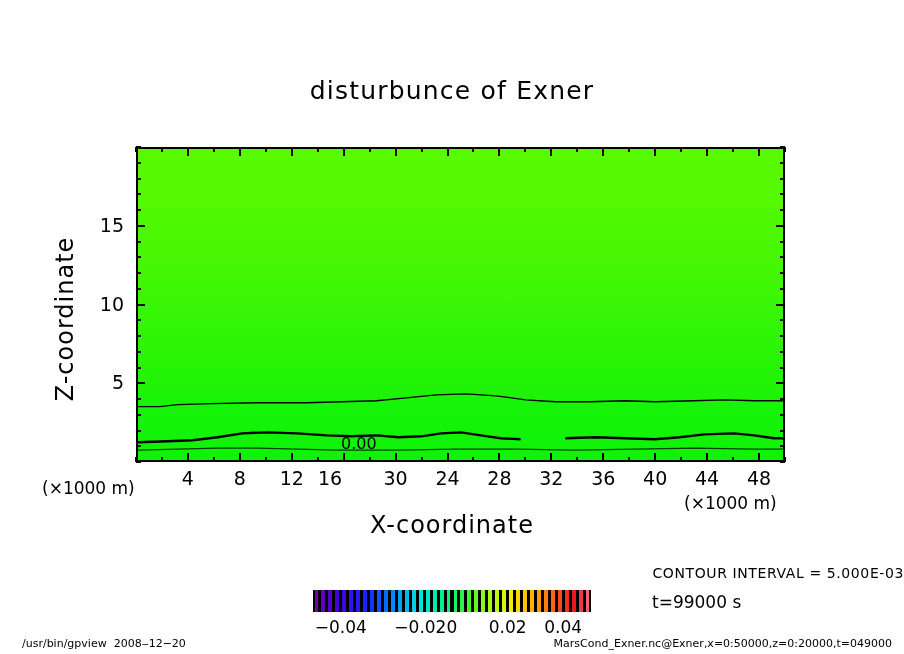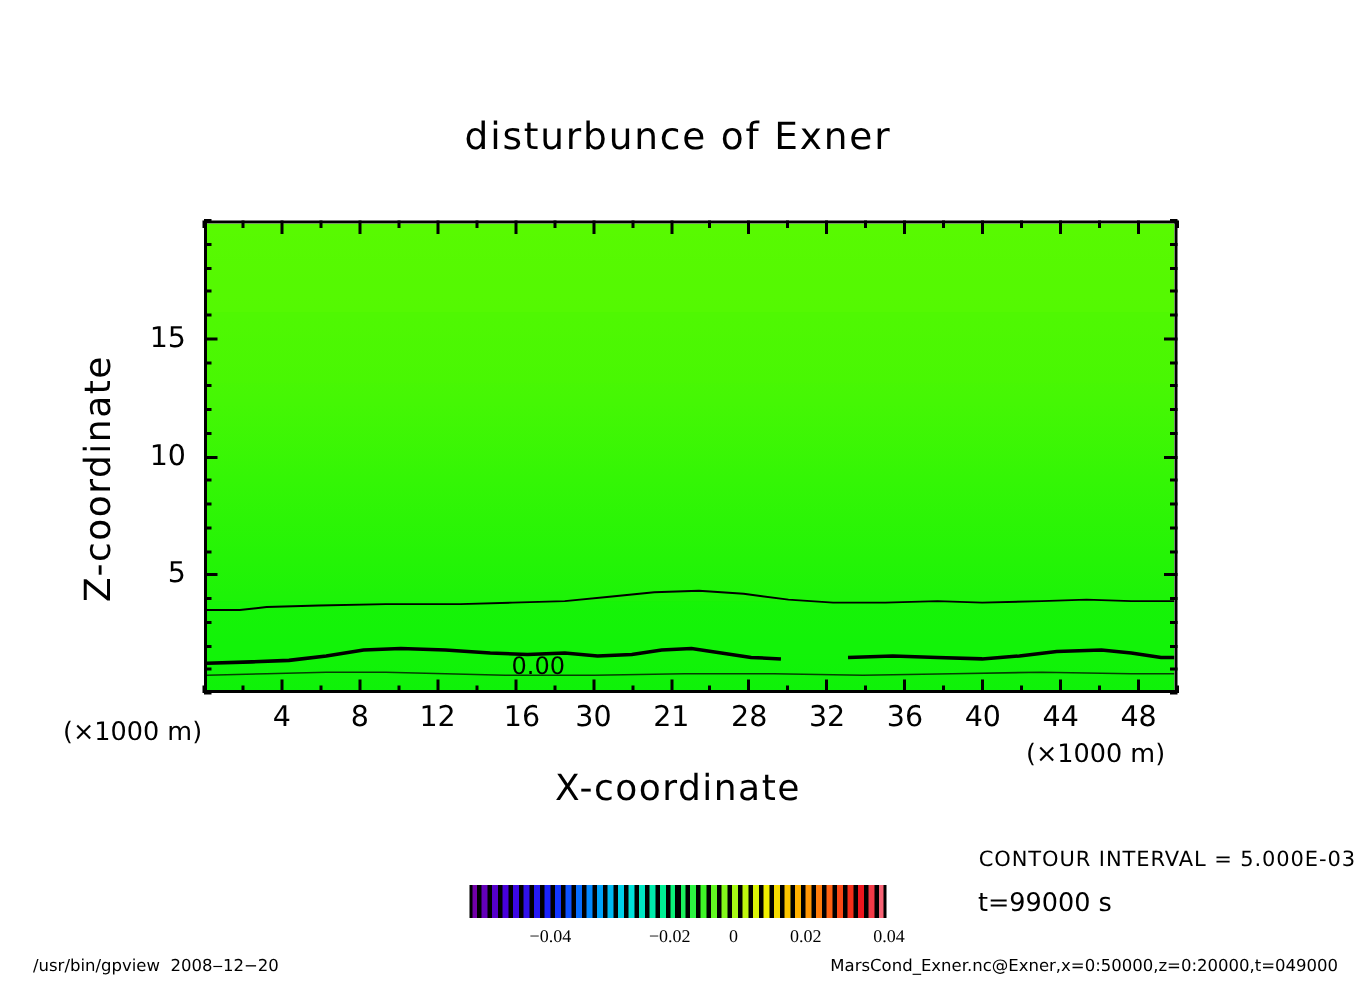--- a/index.html
+++ b/index.html
@@ -127,24 +127,23 @@
     overflow: hidden;
   }
   .cbar-band {
     position: absolute;
     top: 0;
     height: 22px;
   }
   .cbar-label {
     position: absolute;
     top: 617px;
-    font-size: 12px;
-    text-align: right;
-    white-space: pre;
-    font-family: Liberation Serif, serif;
+    font-size: 17px;
+    text-align: center;
+    white-space: pre;
   }
   #time-label {
     position: absolute;
     left: 632px;
     top: 592px;
     font-size: 17px;
     white-space: pre;
     margin-left: 20px;
   }
 
@@ -257,23 +256,23 @@
     <div class="tick tick-x-major" style="left: 706.12px; top: 147px;"></div>
     <div class="tick tick-x-minor" style="left: 732.08px; top: 457px;"></div>
     <div class="tick tick-x-minor" style="left: 732.08px; top: 147px;"></div>
     <div class="tick tick-x-major" style="left: 758.04px; top: 453px;"></div>
     <div class="tick tick-x-major" style="left: 758.04px; top: 147px;"></div>
     <div class="tick tick-x-minor" style="left: 784px; top: 457px;"></div>
     <div class="tick tick-x-minor" style="left: 784px; top: 147px;"></div>
     <div class="ticklabel" style="left: 162.92px; top: 467px; width: 50px;">4</div>
     <div class="ticklabel" style="left: 214.84px; top: 467px; width: 50px;">8</div>
     <div class="ticklabel" style="left: 266.76px; top: 467px; width: 50px;">12</div>
-    <div class="ticklabel" style="left: 323px; top: 467px; width: 50px;">16</div>
+    <div class="ticklabel" style="left: 305px; top: 467px; width: 50px;">16</div>
     <div class="ticklabel" style="left: 370.6px; top: 467px; width: 50px;">30</div>
-    <div class="ticklabel" style="left: 422.52px; top: 467px; width: 50px;">21</div>
+    <div class="ticklabel" style="left: 422.52px; top: 467px; width: 50px;">24</div>
     <div class="ticklabel" style="left: 474.44px; top: 467px; width: 50px;">28</div>
     <div class="ticklabel" style="left: 526.36px; top: 467px; width: 50px;">32</div>
     <div class="ticklabel" style="left: 578.28px; top: 467px; width: 50px;">36</div>
     <div class="ticklabel" style="left: 630.2px; top: 467px; width: 50px;">40</div>
     <div class="ticklabel" style="left: 682.12px; top: 467px; width: 50px;">44</div>
     <div class="ticklabel" style="left: 734.04px; top: 467px; width: 50px;">48</div>
     <div class="tick tick-y-minor" style="left: 136px; top: 461px;"></div>
     <div class="tick tick-y-minor" style="left: 780px; top: 461px;"></div>
     <div class="tick tick-y-minor" style="left: 136px; top: 445.25px;"></div>
     <div class="tick tick-y-minor" style="left: 780px; top: 445.25px;"></div>

